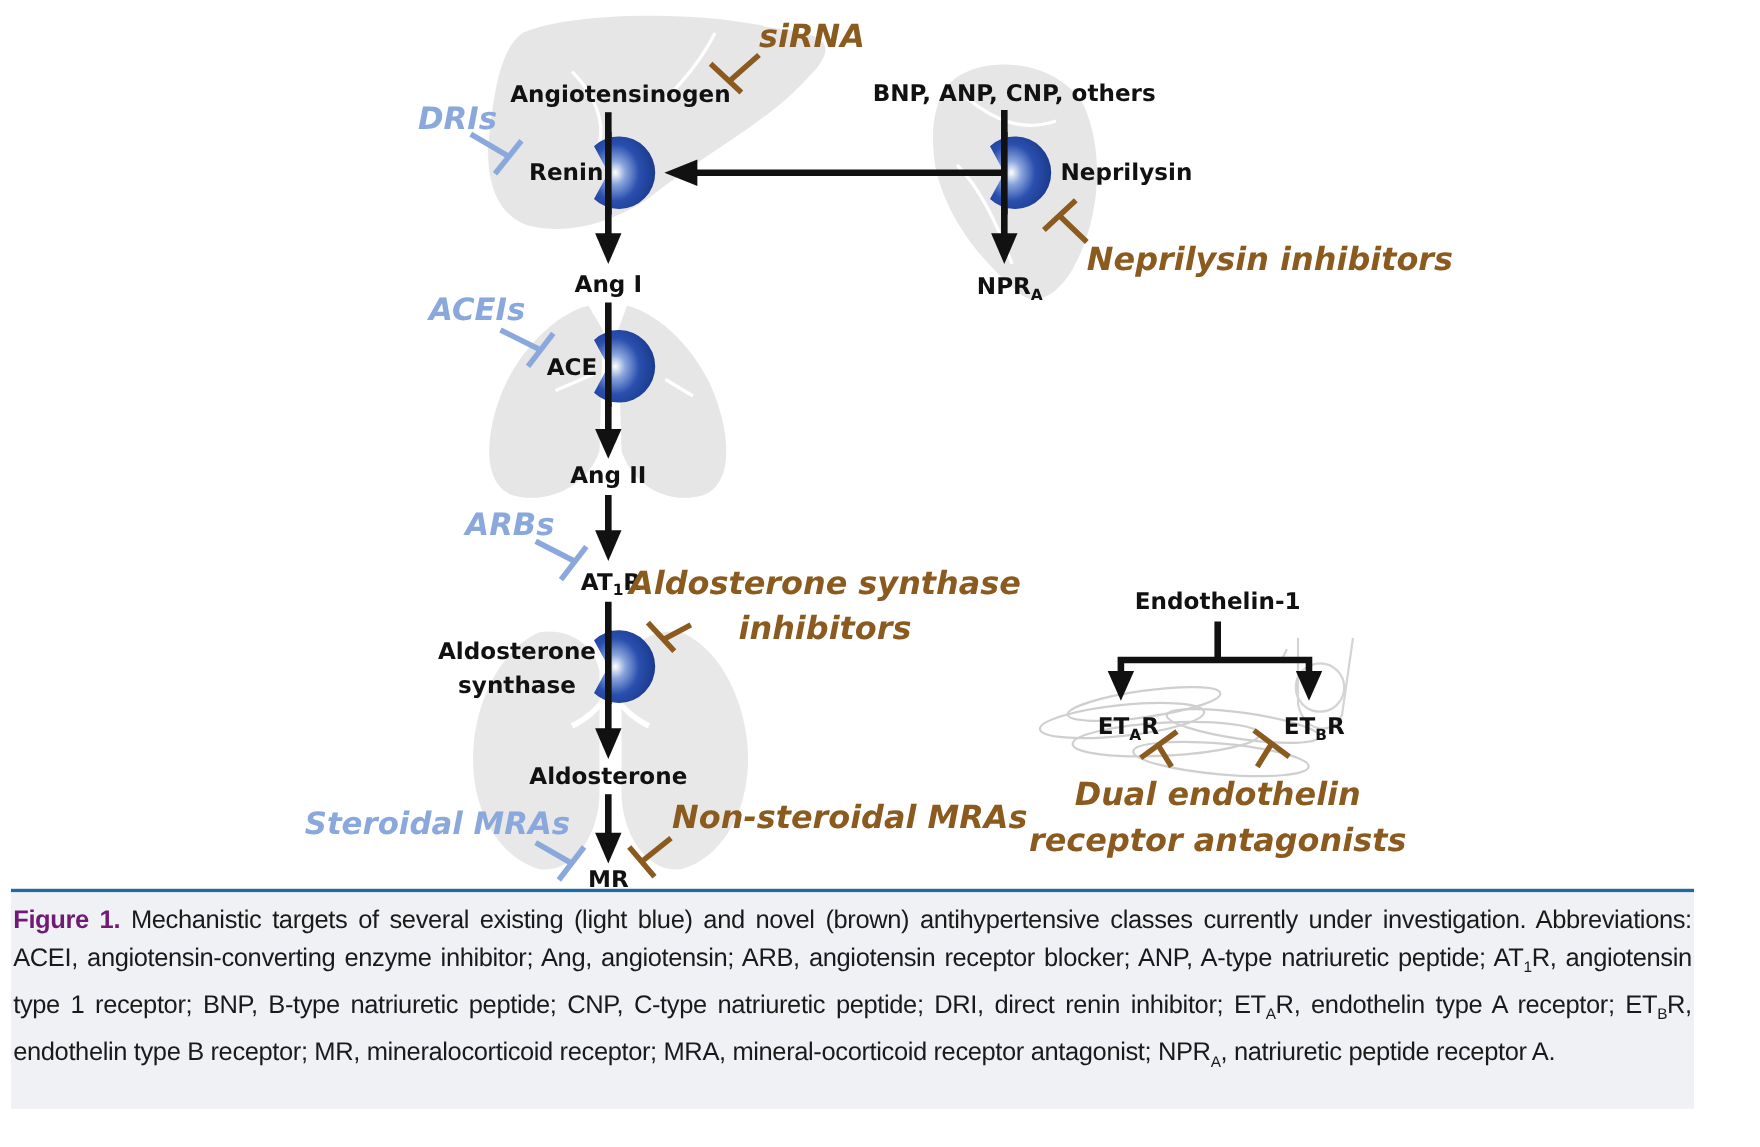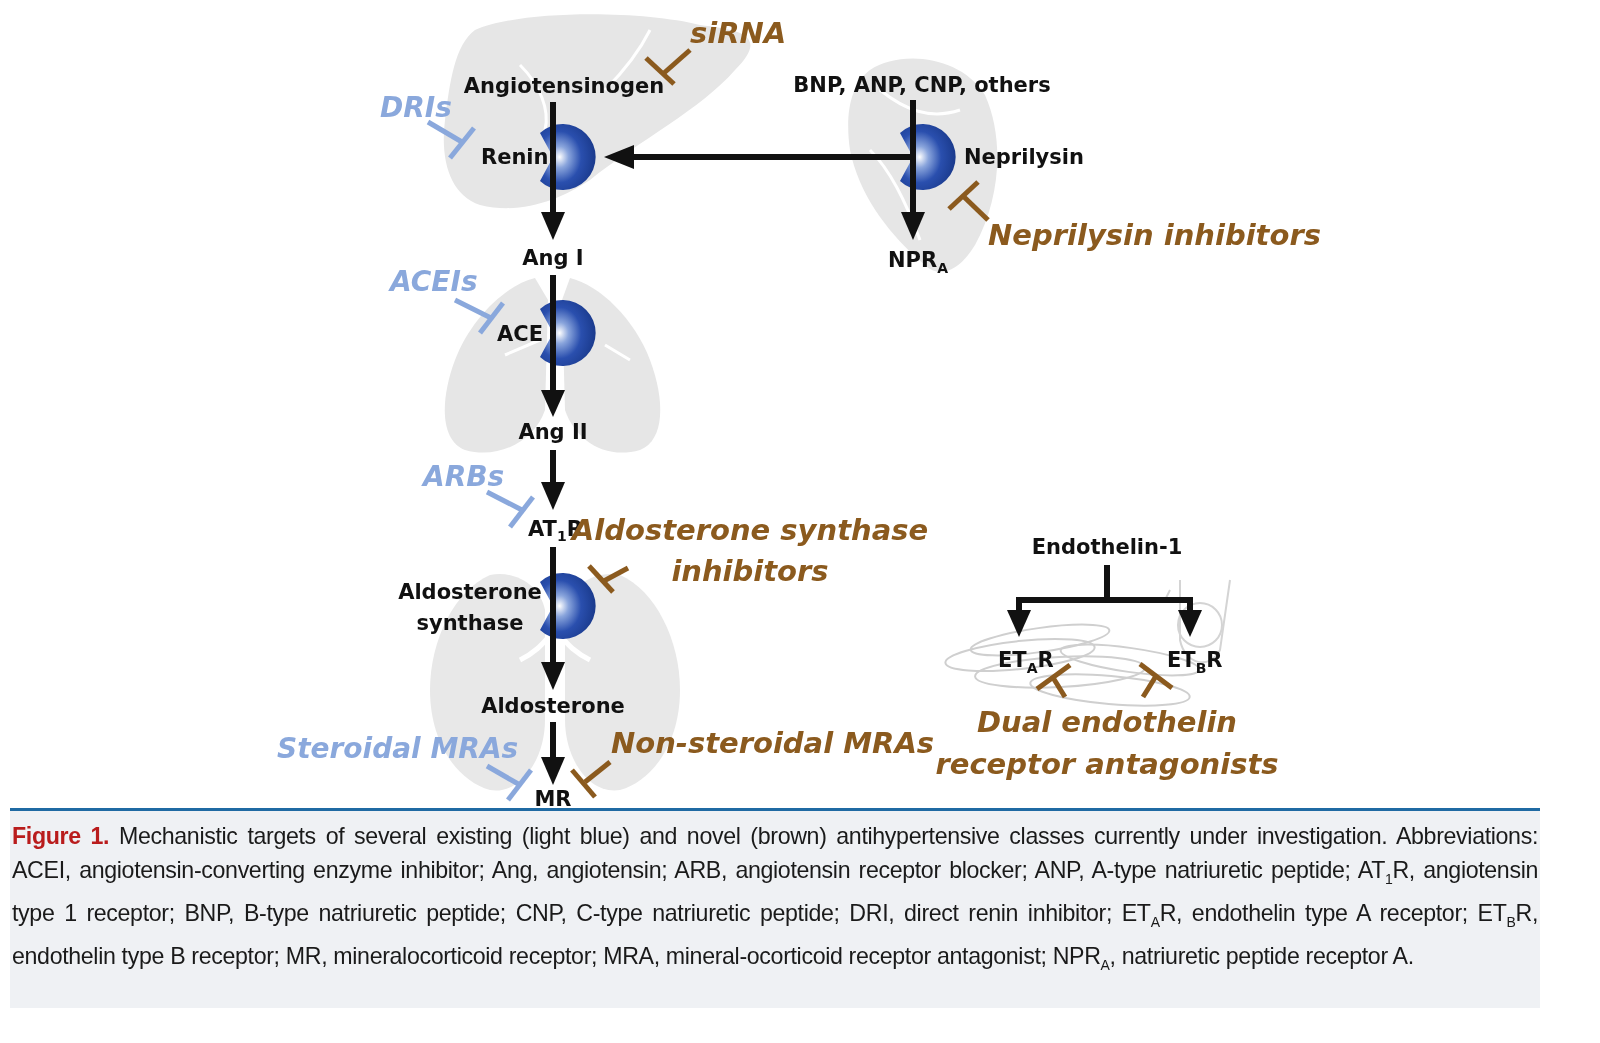--- a/index.html
+++ b/index.html
@@ -4,21 +4,21 @@
 <style>
   html, body { margin:0; padding:0; background:#ffffff; }
   body { width:1600px; height:1043px; position:relative; overflow:hidden; font-family:"Liberation Sans", sans-serif; }
   #diagram { position:absolute; left:0; top:0; width:1600px; height:820px; }
   .lbl { font-family:"DejaVu Sans", sans-serif; font-weight:bold; fill:#111; }
   .drug { font-family:"DejaVu Sans", sans-serif; font-weight:bold; font-style:italic; }
   .blue { fill:#8aa8dc; }
   .brown { fill:#8b5a1e; }
   .caption-box { position:absolute; left:10px; top:808px; width:1530px; height:200px; background:#eff1f4; border-top:3px solid #1f6aa3; box-sizing:border-box; padding:8px 2px 0 2px; }
   .caption { font-family:"Liberation Sans", sans-serif; font-size:23.2px; line-height:34.2px; color:#1a1a1a; text-align:justify; letter-spacing:-0.35px; }
-  .fig-label { color:#b91c1c; font-weight:bold; }
+  .fig-label { color:#701a75; font-weight:bold; }
 </style>
 </head>
 <body>
 
 <svg id="diagram" viewBox="0 0 1600 820" xmlns="http://www.w3.org/2000/svg">
   <defs>
     <radialGradient id="enz" cx="0.35" cy="0.5" r="0.65">
       <stop offset="0" stop-color="#ffffff"></stop>
       <stop offset="0.25" stop-color="#8aa5dc"></stop>
       <stop offset="0.6" stop-color="#2a4fae"></stop>

